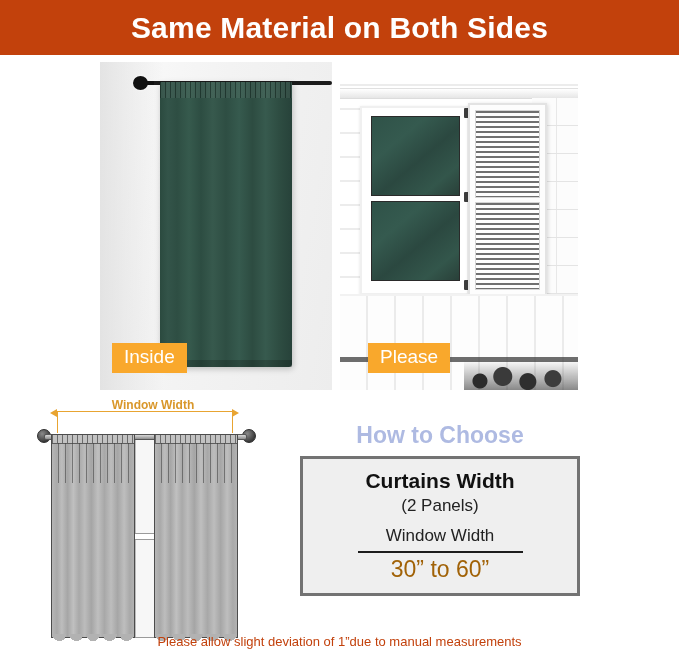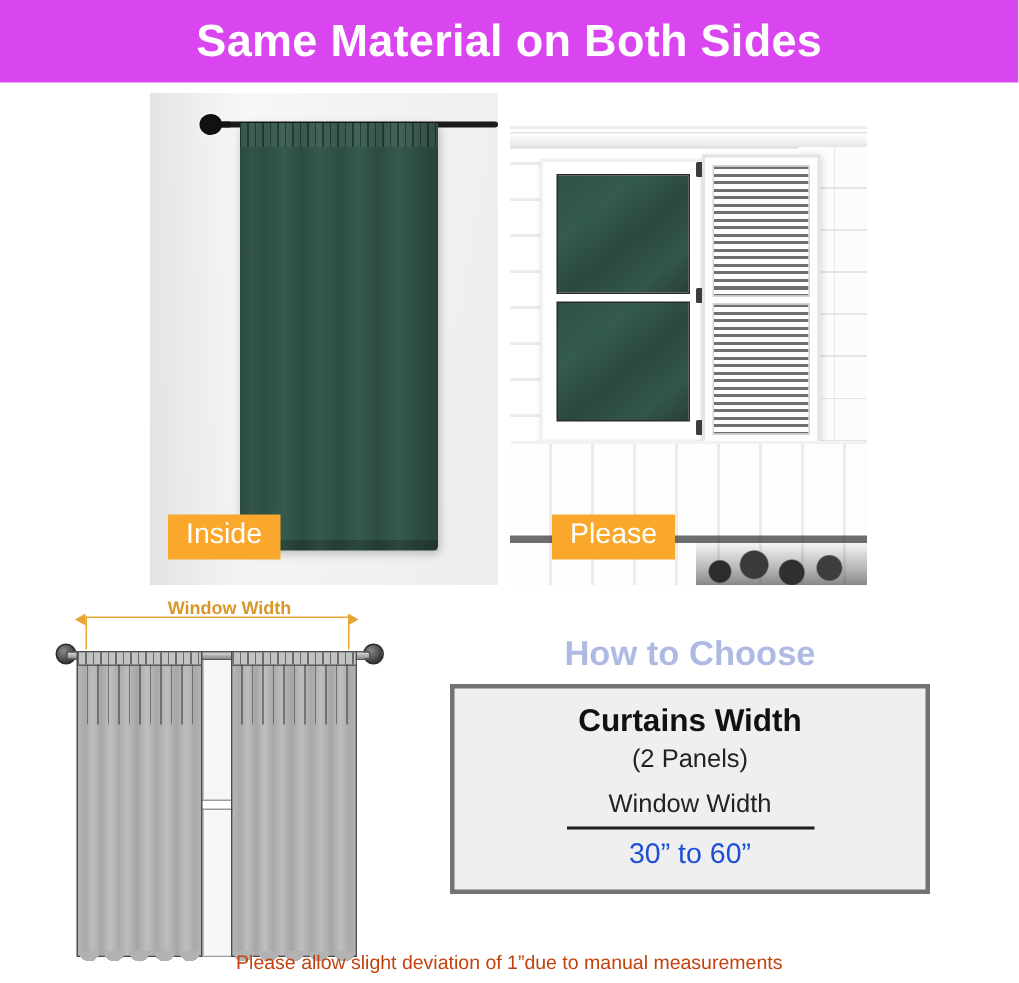--- a/index.html
+++ b/index.html
@@ -14,21 +14,21 @@
     overflow: hidden;
     font-family: "Liberation Sans", sans-serif;
     -webkit-font-smoothing: antialiased;
   }
 
   
   .banner {
     position: absolute;
     left: 0; top: 0;
     width: 679px; height: 55px;
-    background: #d946ef;
+    background: #c2410c;
     display: flex;
     align-items: center;
     justify-content: center;
   }
   .banner-title {
     color: #ffffff;
     font-size: 30px;
     font-weight: bold;
     letter-spacing: 0.2px;
     line-height: 1;
@@ -330,21 +330,21 @@
       radial-gradient(circle at 30% 0%, #b2b2b2 0 7px, transparent 7px),
       radial-gradient(circle at 50% 0%, #b2b2b2 0 7px, transparent 7px),
       radial-gradient(circle at 70% 0%, #b2b2b2 0 7px, transparent 7px),
       radial-gradient(circle at 90% 0%, #b2b2b2 0 7px, transparent 7px);
   }
 
   
   .choose {
     position: absolute;
     left: 300px; top: 420px;
-    width: 320px;
+    width: 280px;
   }
   .choose-title {
     color: #aebae2;
     font-size: 23px;
     font-weight: bold;
     text-align: center;
     line-height: 30px;
   }
   .choose-box {
     margin-top: 6px;
@@ -379,22 +379,22 @@
     color: #222;
     line-height: 23px;
   }
   .cb-rule {
     width: 165px;
     height: 2px;
     background: #1d1d1d;
     margin: 4px auto 5px auto;
   }
   .cb-range {
-    font-size: 19px;
-    color: #1d4ed8;
+    font-size: 23px;
+    color: #a16207;
     line-height: 23px;
   }
 
   .footnote {
     position: absolute;
     left: 0; top: 634px;
     width: 679px;
     text-align: center;
     font-size: 13px;
     color: #c2410c;

